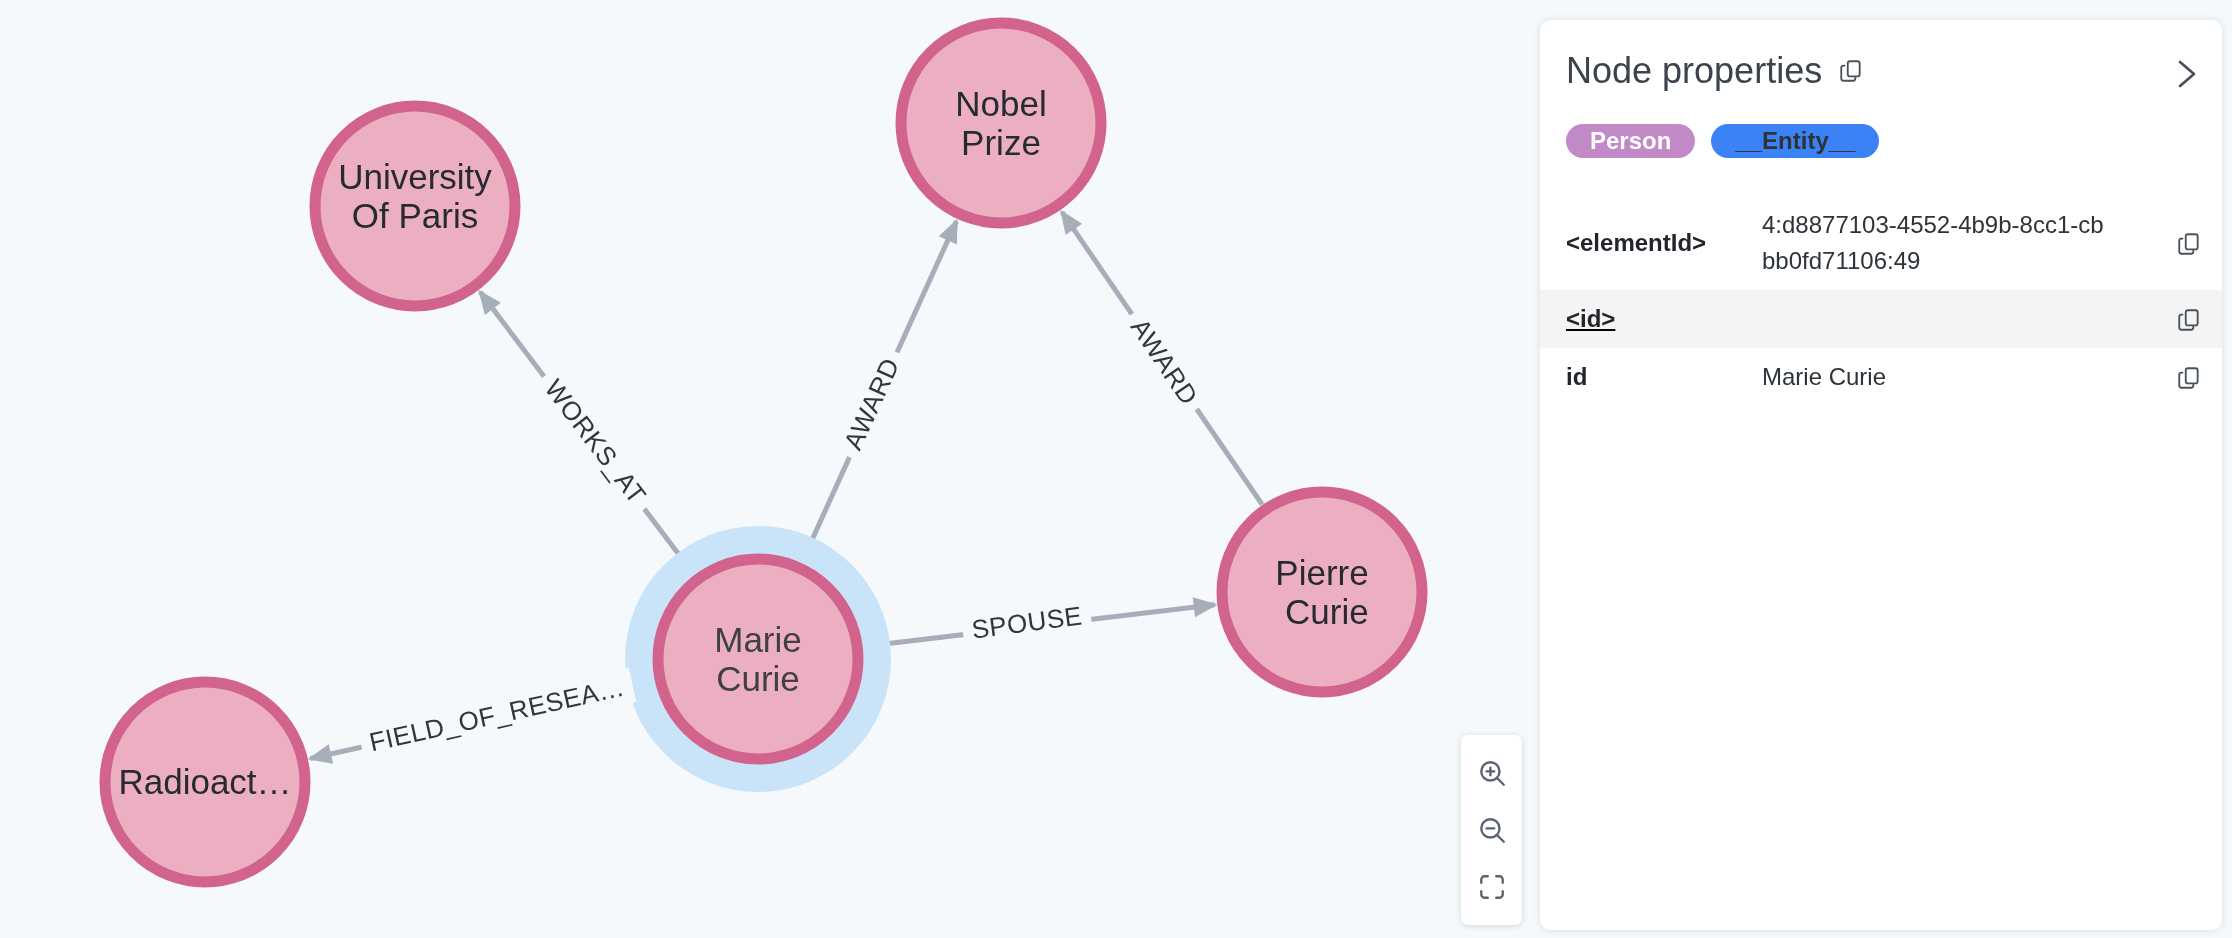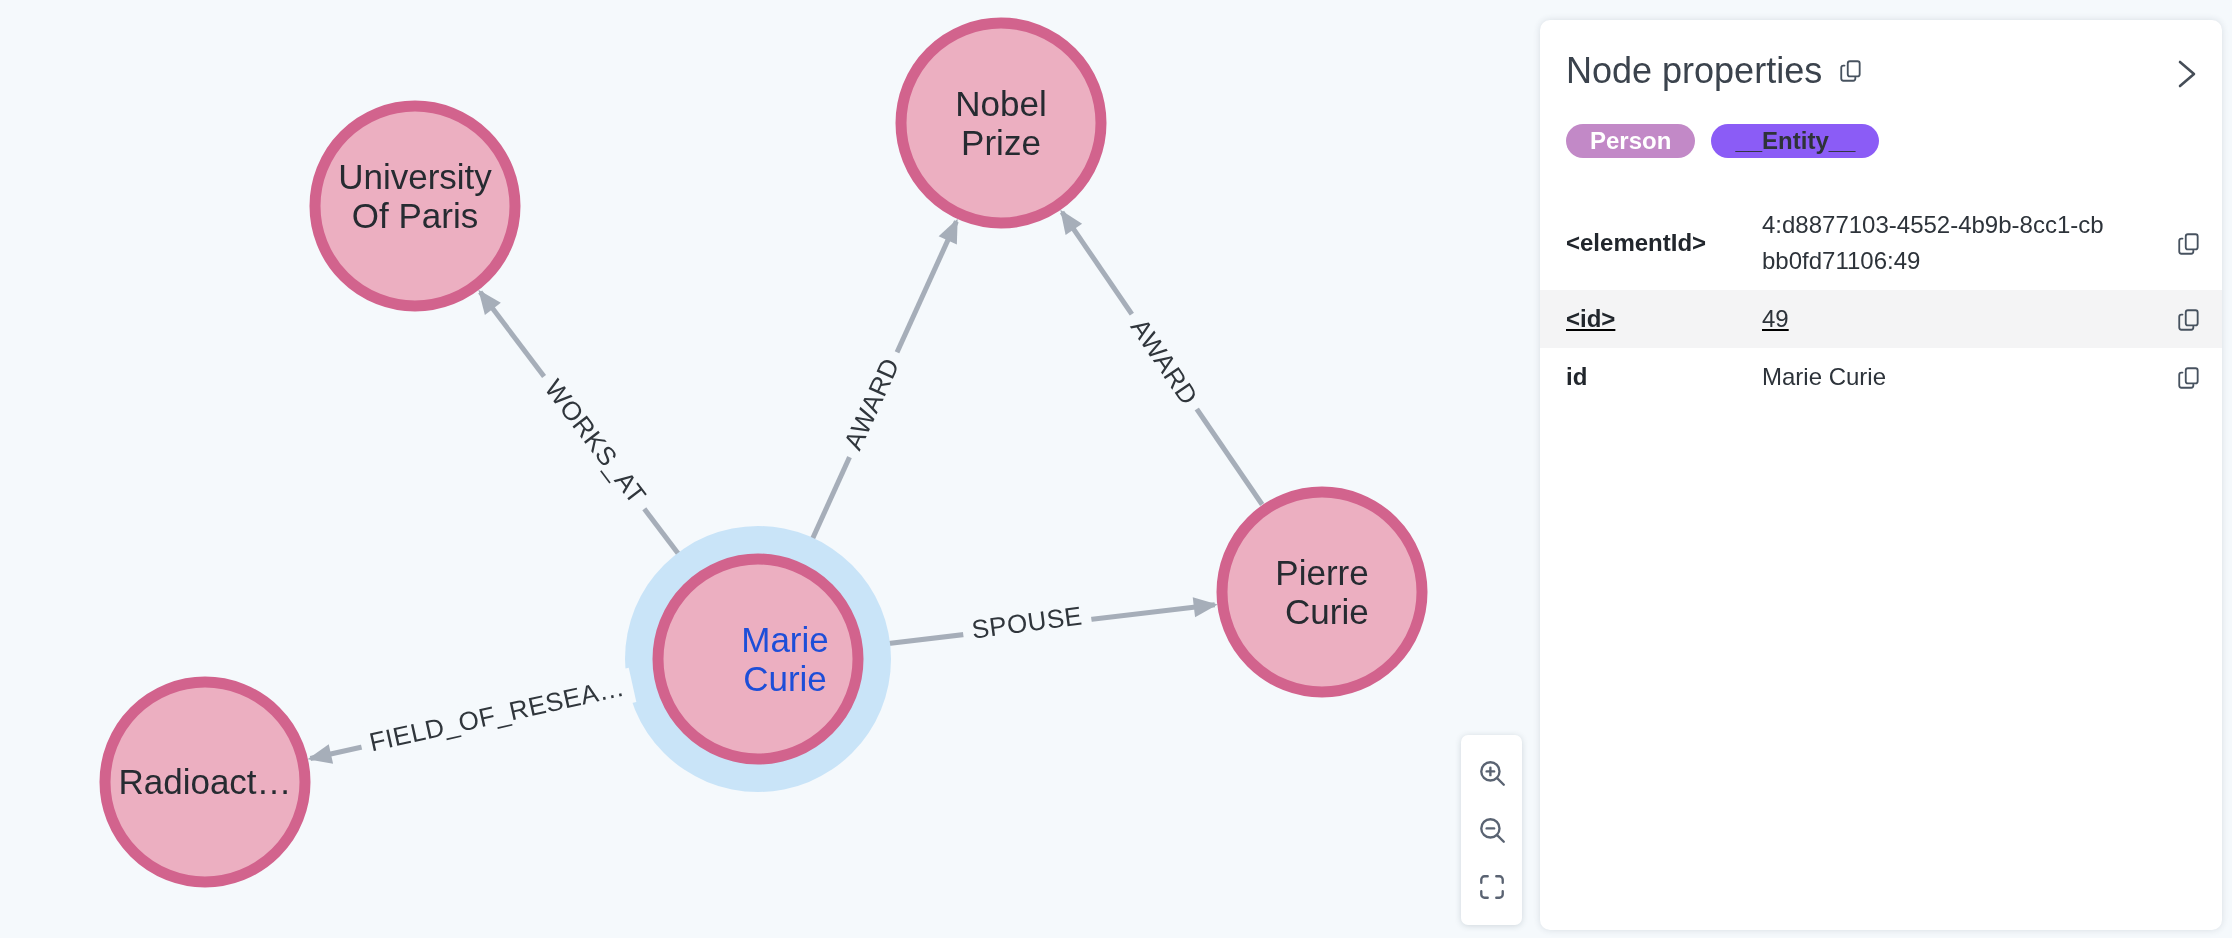--- a/index.html
+++ b/index.html
@@ -84,21 +84,21 @@
     <div id="labels-layer">
         <div class="edge-label" style="left: 595px; top: 442px; background: rgb(245, 249, 252); transform: translate(-50%, -50%) rotate(52.7deg);">WORKS_AT</div>
         <div class="edge-label" style="left: 872px; top: 404px; background: rgb(245, 249, 252); transform: translate(-50%, -50%) rotate(-65.5deg);">AWARD</div>
         <div class="edge-label" style="left: 1164px; top: 362px; background: rgb(245, 249, 252); transform: translate(-50%, -50%) rotate(56deg);">AWARD</div>
         <div class="edge-label" style="left: 1027px; top: 623px; background: rgb(245, 249, 252); transform: translate(-50%, -50%) rotate(-7.5deg);">SPOUSE</div>
         <div class="edge-label" style="left: 497px; top: 715px; background: rgb(245, 249, 252); transform: translate(-50%, -50%) rotate(-12.5deg);">FIELD_OF_RESEA…</div>
         <div class="node-label" style="left: 415px; top: 196px; color: rgb(38, 43, 49);">University
 Of Paris</div>
         <div class="node-label" style="left: 1001px; top: 123px; color: rgb(38, 43, 49);">Nobel
 Prize</div>
-        <div class="node-label" style="left: 758px; top: 659px; color: #1d4ed8; margin-left: 27px;">Marie
+        <div class="node-label" style="left: 758px; top: 659px; color: #404040;">Marie
 Curie</div>
         <div class="node-label" style="left: 1322px; top: 592px; color: rgb(38, 43, 49); text-align: right;">Pierre
 Curie</div>
         <div class="node-label" style="left: 205px; top: 782px; color: rgb(38, 43, 49);">Radioact…</div>
       </div>
   </div>
 
   <div id="zoom-toolbar">
     <button class="zoom-btn">
       <svg width="30" height="30" viewBox="0 0 28 28">
@@ -136,37 +136,36 @@
       </button>
     </div>
     <button id="panel-collapse">
       <svg width="26" height="40" viewBox="0 0 26 40" fill="none">
         <polyline points="6,8 20,20 6,32" stroke="#464e58" stroke-width="2.6" stroke-linecap="round" stroke-linejoin="round" fill="none"></polyline>
       </svg>
     </button>
 
     <div id="badge-row">
       <button class="badge" style="background: rgb(194, 137, 199); color: rgb(255, 255, 255);">Person</button>
-      <button class="badge" style="background: #8b5cf6; color: rgb(46, 51, 56);">__Entity__</button>
+      <button class="badge" style="background: #3b82f6; color: rgb(46, 51, 56);">__Entity__</button>
     </div>
 
     <div id="props-table">
       <div class="prop-row">
         <span class="prop-key">&lt;elementId&gt;</span>
         <span class="prop-value">4:d8877103-4552-4b9b-8cc1-cbbb0fd71106:49</span>
         <button class="prop-copy">
           <svg class="copy-svg" width="26" height="26" viewBox="0 0 24 24">
             <rect x="9" y="3" width="11" height="14" rx="2"></rect>
             <path d="M6 7 H5 a2 2 0 0 0 -2 2 v10 a2 2 0 0 0 2 2 h9 a2 2 0 0 0 2 -2 v-1"></path>
           </svg>
         </button>
       </div>
       <div class="prop-row striped">
         <span class="prop-key">&lt;id&gt;</span>
-        <span class="prop-value">49</span>
         <button class="prop-copy">
           <svg class="copy-svg" width="26" height="26" viewBox="0 0 24 24">
             <rect x="9" y="3" width="11" height="14" rx="2"></rect>
             <path d="M6 7 H5 a2 2 0 0 0 -2 2 v10 a2 2 0 0 0 2 2 h9 a2 2 0 0 0 2 -2 v-1"></path>
           </svg>
         </button>
       </div>
       <div class="prop-row">
         <span class="prop-key">id</span>
         <span class="prop-value">Marie Curie</span>

